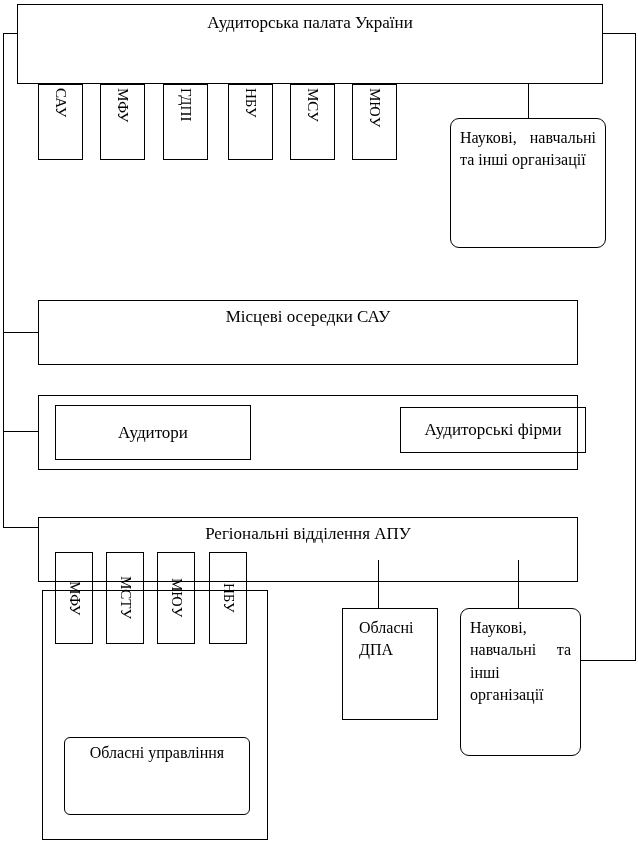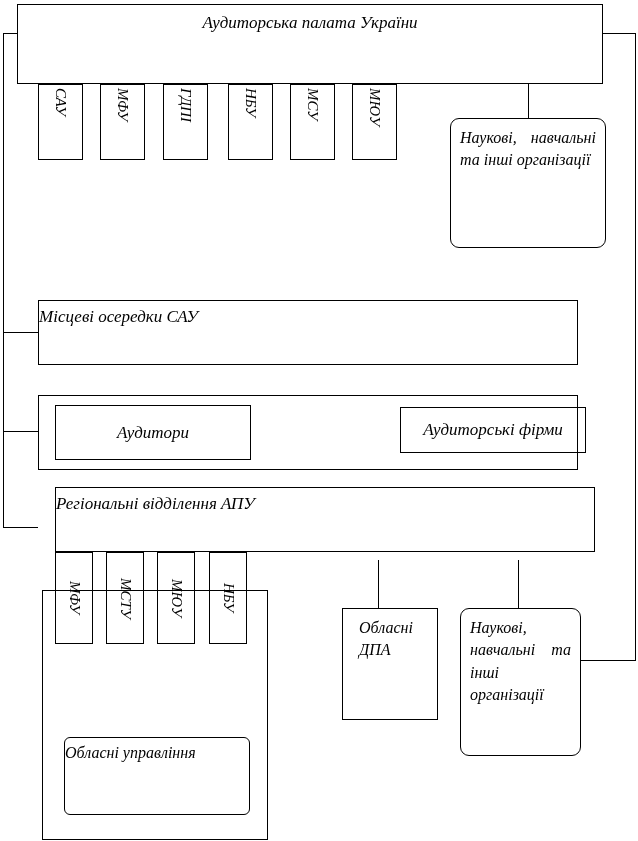--- a/index.html
+++ b/index.html
@@ -7,33 +7,32 @@
   body {
     font-family:"Liberation Serif", serif;
     color:#000000;
   }
   .canvas {
     position:relative;
     width:638px;
     height:841px;
     background:#ffffff;
     overflow:hidden;
-    font-style:italic;
   }
   .box {
     position:absolute;
     border:1px solid #000000;
     background:transparent;
   }
   .hline, .vline { position:absolute; background:#000000; }
   .hline { height:1px; }
   .vline { width:1px; }
 
   .title-text   { text-align:center; padding-top:8px; font-size:17px; }
-  .center-top   { padding-top:6px; font-size:17px; }
+  .center-top   { text-align:center; padding-top:6px; font-size:17px; }
   .center-mid   { display:flex; align-items:center; justify-content:center; font-size:17px; }
   .justify-text { padding:8px 9px; font-size:16px; text-align:justify; line-height:1.4;border-radius:9px; }
   .pad-text     { padding:8px; font-size:16px; line-height:1.4; }
 
   .vbox  { display:flex; justify-content:center; }
   .vtop  { align-items:flex-start; padding-top:3px; }
   .vmid  { align-items:center; }
   .vtext { writing-mode:vertical-rl; text-orientation:mixed; font-size:15px; white-space:nowrap; }
 </style>
 </head>
@@ -87,21 +86,21 @@
   </div>
 
   <div class="box" style="left:38px; top:395px; width:540px; height:75px;"></div>
   <div class="box center-mid" style="left:55px; top:405px; width:196px; height:55px;">
     <span>Аудитори</span>
   </div>
   <div class="box center-mid" style="left:370px; top:407px; width:186px; height:46px;margin-left:30px;">
     <span>Аудиторські фірми</span>
   </div>
 
-  <div class="box center-top" style="left:38px; top:487px; width:540px; height:65px;margin-left:17px;">
+  <div class="box center-top" style="left:38px; top:517px; width:540px; height:65px;">
     <span>Регіональні відділення АПУ</span>
   </div>
 
   <div class="box" style="left:42px; top:590px; width:226px; height:250px;"></div>
 
   <div class="box vbox vmid" style="left:55px; top:552px; width:38px; height:92px;">
     <span class="vtext">МФУ</span>
   </div>
   <div class="box vbox vmid" style="left:106px; top:552px; width:38px; height:92px;">
     <span class="vtext">МСТУ</span>

